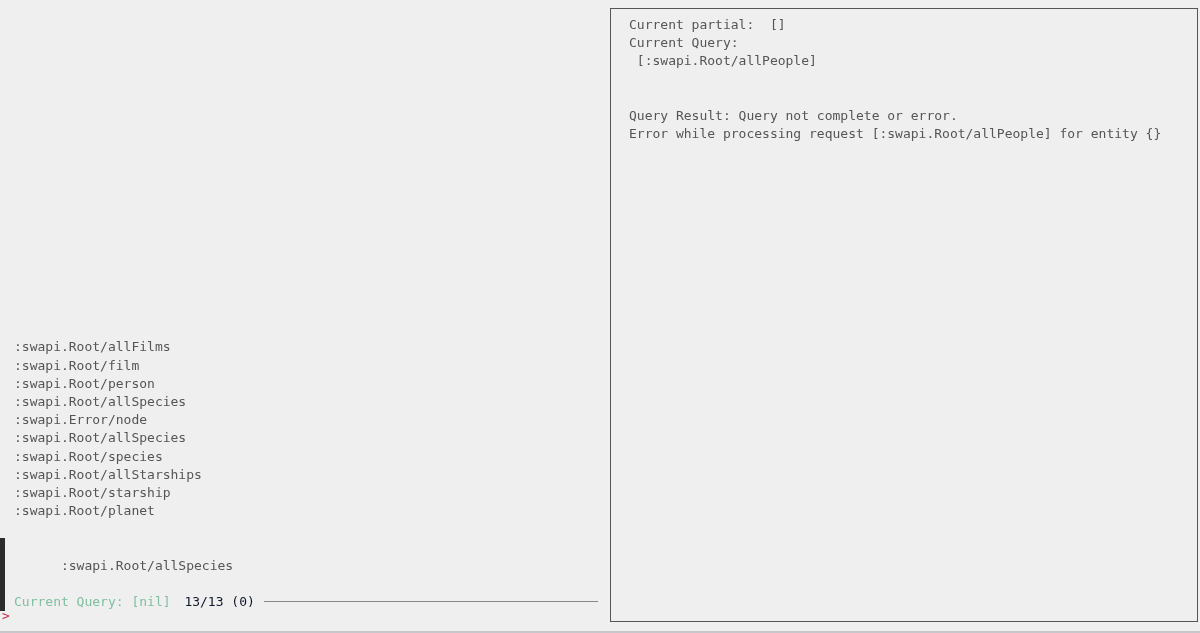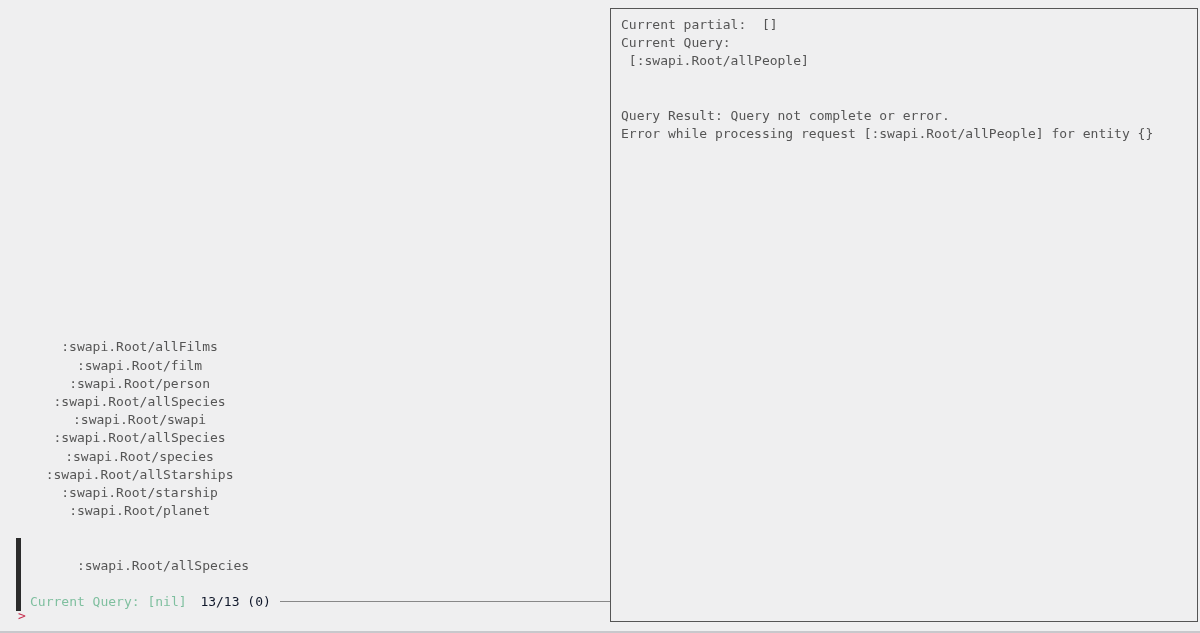--- a/index.html
+++ b/index.html
@@ -12,25 +12,24 @@
       height: 633px;
       background: #efeff0;
       font-family: 'Menlo', 'Consolas', 'DejaVu Sans Mono', monospace;
       font-size: 13px;
       line-height: 1.4;
       position: relative;
       overflow: hidden;
     }
     .left-pane {
       position: absolute;
-      left: 16px;
+      left: 0;
       top: 0;
       width: 600px;
       height: 100%;
-      text-align: center;
     }
     .completion-list {
       position: absolute;
       bottom: 40px;
       left: 14px;
     }
     .completion-item {
       color: #555;
       white-space: pre;
       cursor: pointer;
@@ -75,21 +74,21 @@
       color: #c73050;
     }
     .right-pane {
       position: absolute;
       right: 2px;
       top: 8px;
       width: 588px;
       height: 614px;
       border: 1px solid #555;
       background: #efeff0;
-      padding: 7px 10px;
+      padding: 7px 18px;
       color: #555;
     }
     .right-content {
       white-space: pre;
       font-family: inherit;
     }
     .bottom-edge {
       position: absolute;
       bottom: 0;
       left: 0;
@@ -100,21 +99,21 @@
   </style>
 </head>
 <body>
 
 <div class="left-pane">
   <div class="completion-list">
     <div class="completion-item">:swapi.Root/allFilms</div>
     <div class="completion-item">:swapi.Root/film</div>
     <div class="completion-item">:swapi.Root/person</div>
     <div class="completion-item">:swapi.Root/allSpecies</div>
-    <div class="completion-item">:swapi.Root/swapi</div>
+    <div class="completion-item">:swapi.Error/node</div>
     <div class="completion-item">:swapi.Root/allSpecies</div>
     <div class="completion-item">:swapi.Root/species</div>
     <div class="completion-item">:swapi.Root/allStarships</div>
     <div class="completion-item">:swapi.Root/starship</div>
     <div class="completion-item">:swapi.Root/planet</div>
     <div class="completion-item selected-marker">
       <span class="marker"></span>
       <span class="highlighted">:swapi.Root/allSpecies</span>
     </div>
   </div>

